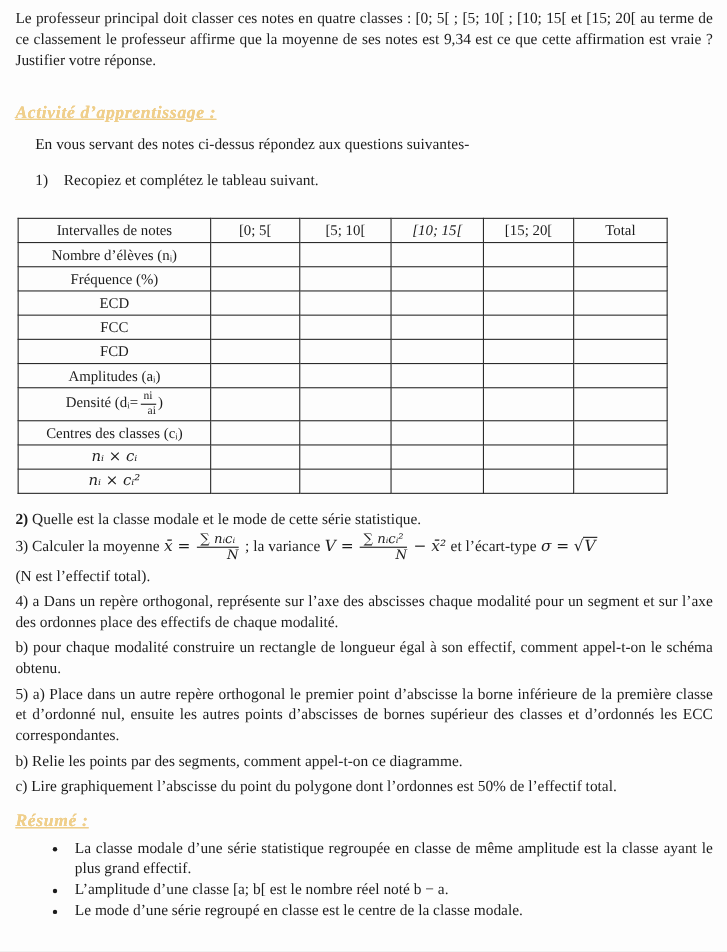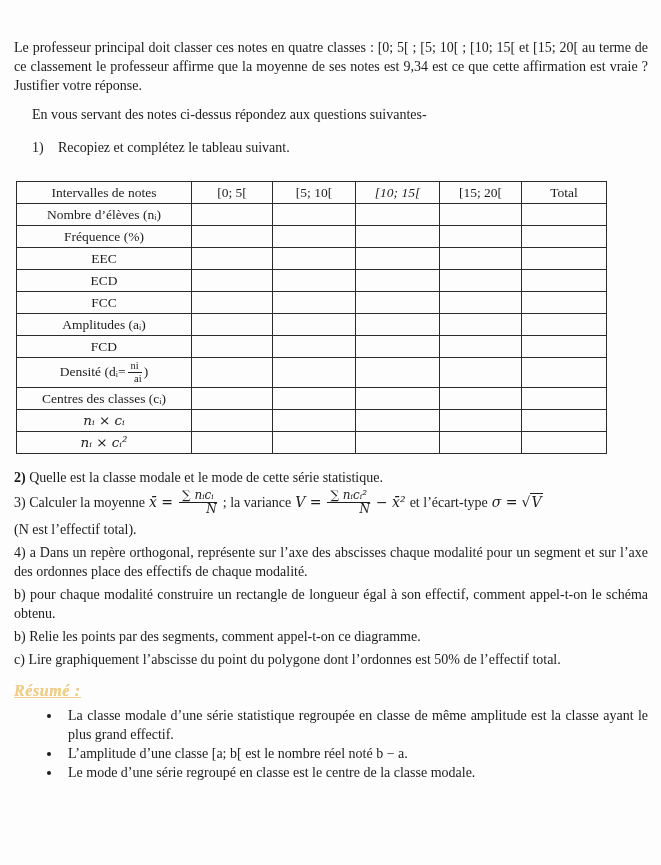--- a/index.html
+++ b/index.html
@@ -3,21 +3,21 @@
 <meta charset="utf-8">
 <style>
   html,body{margin:0;padding:0;background:#e8e8e8;}
   .page{
     width:661px;height:865px;box-sizing:border-box;background:#fdfdfd;
     font-family:"Liberation Serif",serif;color:#1c1c1c;
     padding:8px 13px 6px 14px;overflow:hidden;position:relative;
     font-size:14px;line-height:19px;
   }
   p{margin:0;}
-  .justify{text-align:justify;margin-top:30px;}
+  .justify{text-align:justify;}
   .indent1{padding-left:18px;}
   .fancy{
     margin:28px 0 0 0;font-size:16px;font-weight:bold;font-style:italic;
     color:#f0cf8a;letter-spacing:.6px;
     text-decoration:underline;text-decoration-color:#f0cf8a;
     text-shadow:0 0 .4px #e6bf70;
   }
   .mt-act{margin-top:10px;}
   .q1{margin-top:14px;}
   .qnum-sp{display:inline-block;min-width:14px;margin-right:12px;}
@@ -46,20 +46,21 @@
   .resume-list li{margin-top:0;padding-left:6px;text-align:justify;}
   .resume-heading{margin-top:12px;}
 </style>
 </head>
 <body>
 
 <div class="page">
 
   <p class="justify">Le professeur principal doit classer ces notes en quatre classes : [0; 5[ ; [5; 10[ ; [10; 15[ et [15; 20[ au terme de ce classement le professeur affirme que la moyenne de ses notes est 9,34 est ce que cette affirmation est vraie ? Justifier votre réponse.</p>
 
+  <h2 class="fancy">Activité d’apprentissage :</h2>
 
   <p class="indent1 mt-act">En vous servant des notes ci-dessus répondez aux questions suivantes-</p>
 
   <p class="indent1 q1"><span class="qnum-sp">1)</span><span>Recopiez et complétez le tableau suivant.</span></p>
 
   <table class="grid">
     <tbody>
         <tr>
       <td class="c0">Intervalles de notes</td>
       <td class="c1">[0; 5[</td>
@@ -78,53 +79,45 @@
     </tr>
     <tr>
       <td class="c0">Fréquence (%)</td>
       <td></td>
           <td></td>
           <td></td>
           <td></td>
           <td></td>
     </tr>
     <tr>
-      <td class="c0">EEC</td>
-      <td></td>
-          <td></td>
-          <td></td>
-          <td></td>
-          <td></td>
-    </tr>
-    <tr>
       <td class="c0">ECD</td>
       <td></td>
           <td></td>
           <td></td>
           <td></td>
           <td></td>
     </tr>
     <tr>
       <td class="c0">FCC</td>
       <td></td>
           <td></td>
           <td></td>
           <td></td>
           <td></td>
     </tr>
     <tr>
-      <td class="c0">Amplitudes (aᵢ)</td>
+      <td class="c0">FCD</td>
       <td></td>
           <td></td>
           <td></td>
           <td></td>
           <td></td>
     </tr>
     <tr>
-      <td class="c0">FCD</td>
+      <td class="c0">Amplitudes (aᵢ)</td>
       <td></td>
           <td></td>
           <td></td>
           <td></td>
           <td></td>
     </tr>
     <tr class="tall">
       <td class="c0"><span>Densité (dᵢ=</span><span class="frac tiny"><span class="num">ni</span><span class="den">ai</span></span><span>)</span></td>
       <td></td>
           <td></td>
@@ -176,20 +169,21 @@
       </span>
     <span class="mathit">− x̄²</span>
     <span>et l’écart-type</span>
     <span class="mathit">σ =</span>
     <span class="sqrt-wrap"><span class="mathit">√</span><span class="sqrt-arg mathit">V</span></span>
     <span>(N est l’effectif total).</span>
   </p>
 
   <p class="qpara justify">4) a Dans un repère orthogonal, représente sur l’axe des abscisses chaque modalité pour un segment et sur l’axe des ordonnes place des effectifs de chaque modalité.</p>
   <p class="qpara justify">b) pour chaque modalité construire un rectangle de longueur égal à son effectif, comment appel-t-on le schéma obtenu.</p>
+  <p class="qpara justify">5) a) Place dans un autre repère orthogonal le premier point d’abscisse la borne inférieure de la première classe et d’ordonné nul, ensuite les autres points d’abscisses de bornes supérieur des classes et d’ordonnés les ECC correspondantes.</p>
   <p class="qpara">b) Relie les points par des segments, comment appel-t-on ce diagramme.</p>
   <p class="qpara">c) Lire graphiquement l’abscisse du point du polygone dont l’ordonnes est 50% de l’effectif total.</p>
 
   <h2 class="fancy resume-heading">Résumé :</h2>
 
   <ul class="resume-list">
     <li>La classe modale d’une série statistique regroupée en classe de même amplitude est la classe ayant le plus grand effectif.</li>
     <li>L’amplitude d’une classe [a; b[  est le nombre réel noté b − a.</li>
     <li>Le mode d’une série regroupé en classe est le centre de la classe modale.</li>
 

